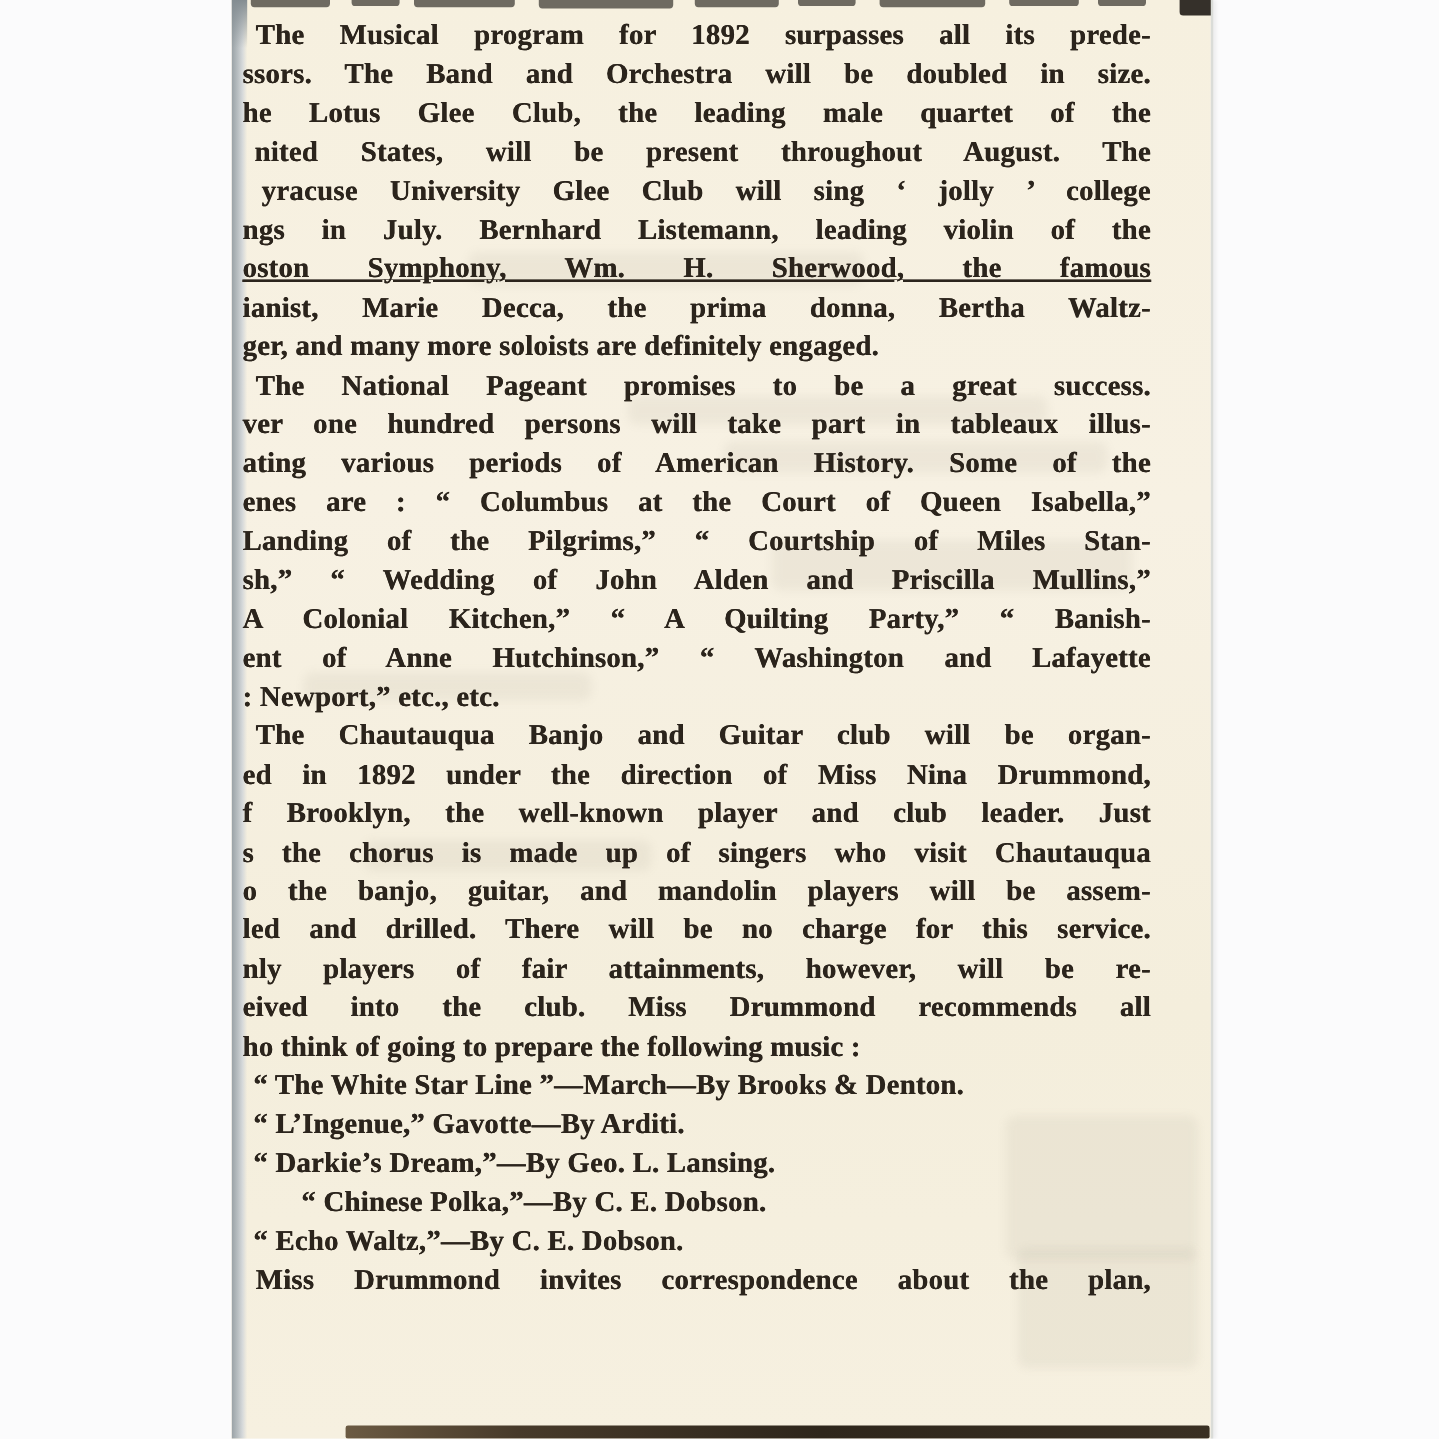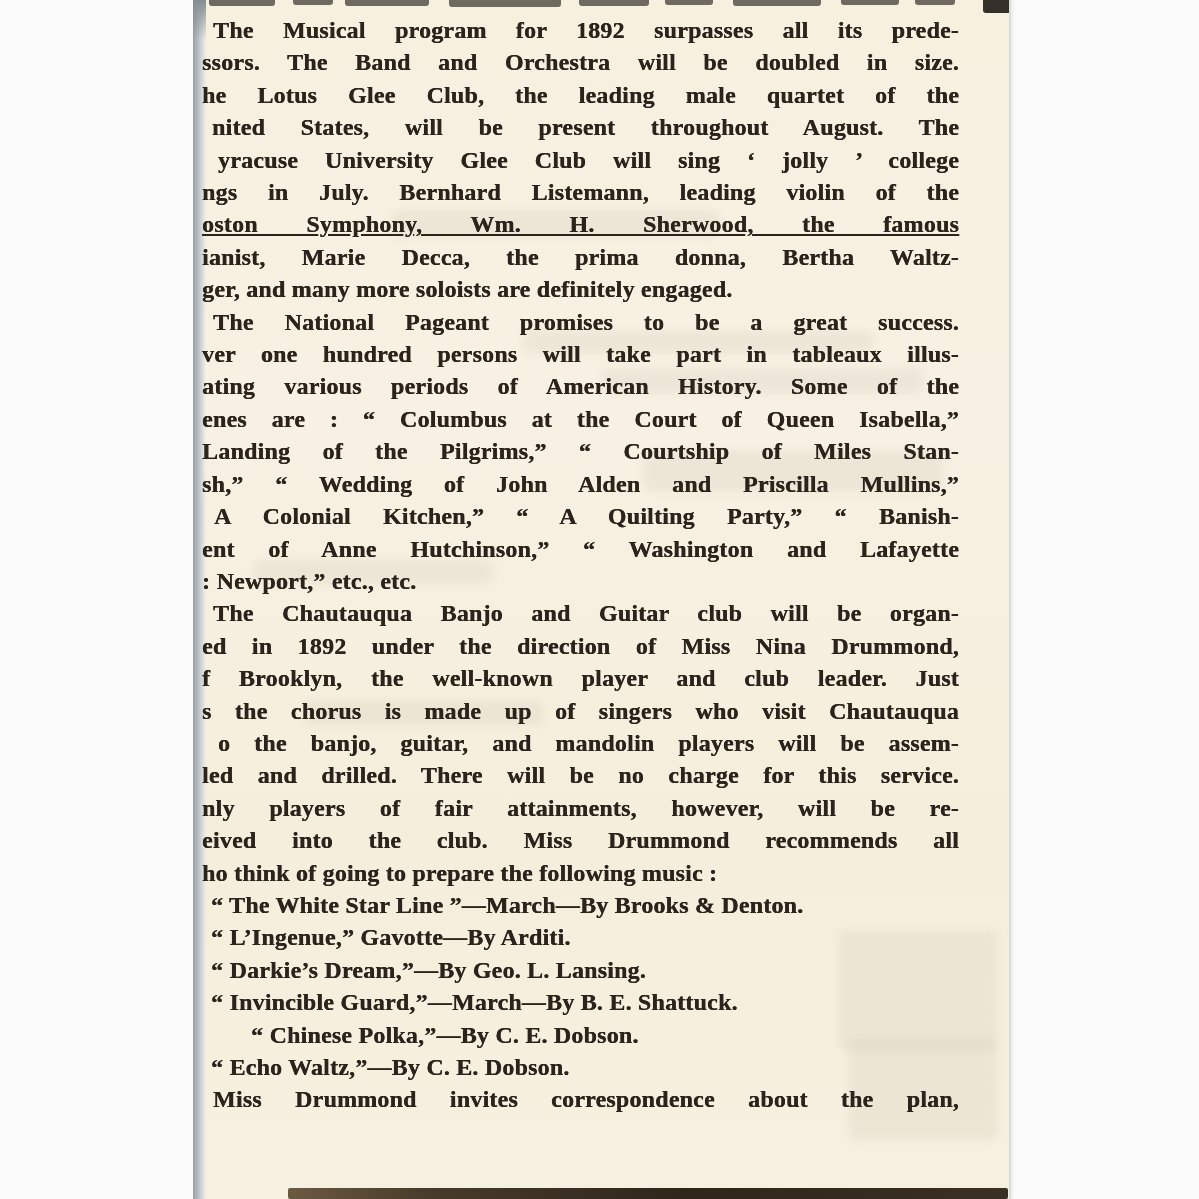--- a/index.html
+++ b/index.html
@@ -108,36 +108,35 @@
         <div class="line j" style="padding-left: 0px;">ngs in July.  Bernhard Listemann, leading violin of the</div>
         <div class="line j" style="padding-left: 0px; text-decoration: underline;">oston Symphony, Wm. H. Sherwood, the famous</div>
         <div class="line j" style="padding-left: 0px;">ianist, Marie Decca, the prima donna, Bertha Waltz-</div>
         <div class="line" style="padding-left: 0px;">ger, and many more soloists are definitely engaged.</div>
         <div class="line j" style="padding-left: 11px;">The National Pageant promises to be a great success.</div>
         <div class="line j" style="padding-left: 0px;">ver one hundred persons will take part in tableaux illus-</div>
         <div class="line j" style="padding-left: 0px;">ating various periods of American History.  Some of the</div>
         <div class="line j" style="padding-left: 0px;">enes are :  “ Columbus at the Court of Queen Isabella,”</div>
         <div class="line j" style="padding-left: 0px;">Landing of the Pilgrims,”  “ Courtship of Miles Stan-</div>
         <div class="line j" style="padding-left: 0px;">sh,” “ Wedding of John Alden and Priscilla Mullins,”</div>
-        <div class="line j" style="padding-left: 12px;">A Colonial Kitchen,”  “ A Quilting Party,”  “ Banish-</div>
+        <div class="line j" style="padding-left: 0px;">A Colonial Kitchen,”  “ A Quilting Party,”  “ Banish-</div>
         <div class="line j" style="padding-left: 0px;">ent of Anne Hutchinson,”  “ Washington and Lafayette</div>
         <div class="line" style="padding-left: 0px;">: Newport,” etc., etc.</div>
         <div class="line j" style="padding-left: 11px;">The Chautauqua  Banjo and Guitar club  will be organ-</div>
         <div class="line j" style="padding-left: 0px;">ed in 1892 under the direction of Miss Nina Drummond,</div>
         <div class="line j" style="padding-left: 0px;">f Brooklyn, the well-known player and club leader.  Just</div>
         <div class="line j" style="padding-left: 0px;">s the chorus is made up of singers who visit Chautauqua</div>
-        <div class="line j" style="padding-left: 16px;">o the banjo, guitar, and mandolin players will be assem-</div>
+        <div class="line j" style="padding-left: 0px;">o the banjo, guitar, and mandolin players will be assem-</div>
         <div class="line j" style="padding-left: 0px;">led and drilled.  There will be no charge for this service.</div>
         <div class="line j" style="padding-left: 0px;">nly players of fair attainments, however, will be re-</div>
         <div class="line j" style="padding-left: 0px;">eived into the club.  Miss Drummond recommends all</div>
         <div class="line" style="padding-left: 0px;">ho think of going to prepare the following music :</div>
         <div class="line" style="padding-left: 9px;">“ The White Star Line ”—March—By Brooks &amp; Denton.</div>
         <div class="line" style="padding-left: 9px;">“ L’Ingenue,” Gavotte—By Arditi.</div>
         <div class="line" style="padding-left: 9px;">“ Darkie’s Dream,”—By Geo. L. Lansing.</div>
-        <div class="line" style="padding-left: 9px;">“ Invincible Guard,”—March—By B. E. Shattuck.</div>
         <div class="line" style="padding-left: 9px; margin-left: 40px;">“ Chinese Polka,”—By C. E. Dobson.</div>
         <div class="line" style="padding-left: 9px;">“ Echo Waltz,”—By C. E. Dobson.</div>
         <div class="line j" style="padding-left: 11px;">Miss Drummond invites correspondence about the plan,</div>
       </div>
 
     <div class="bottom-rule"></div>
   </div>
 </div>
 
 </body></html>

